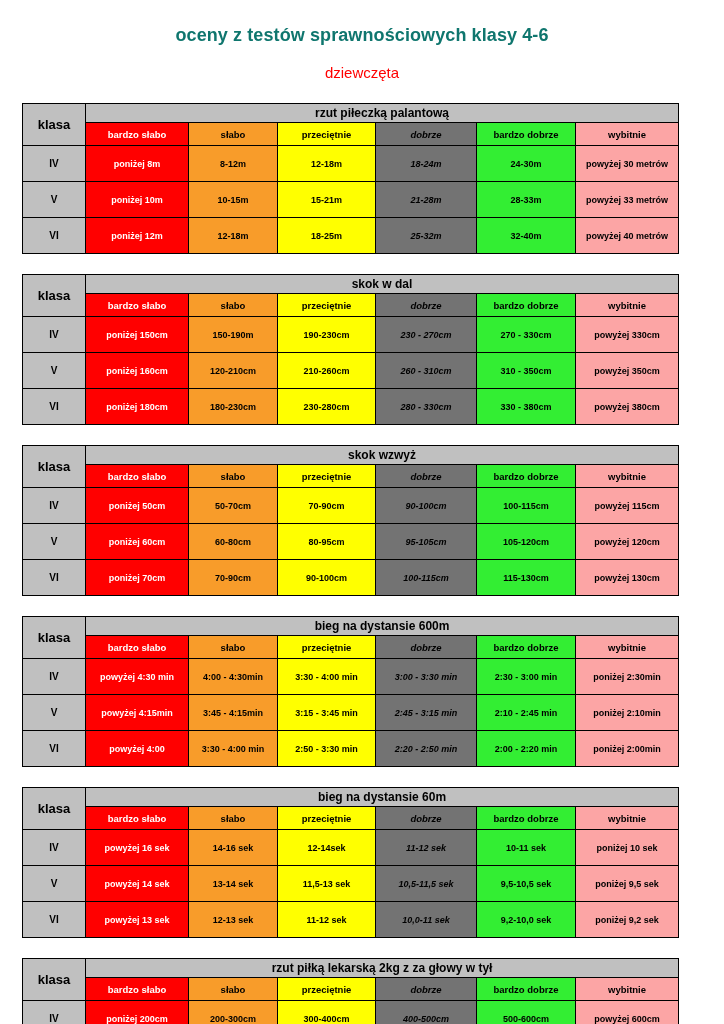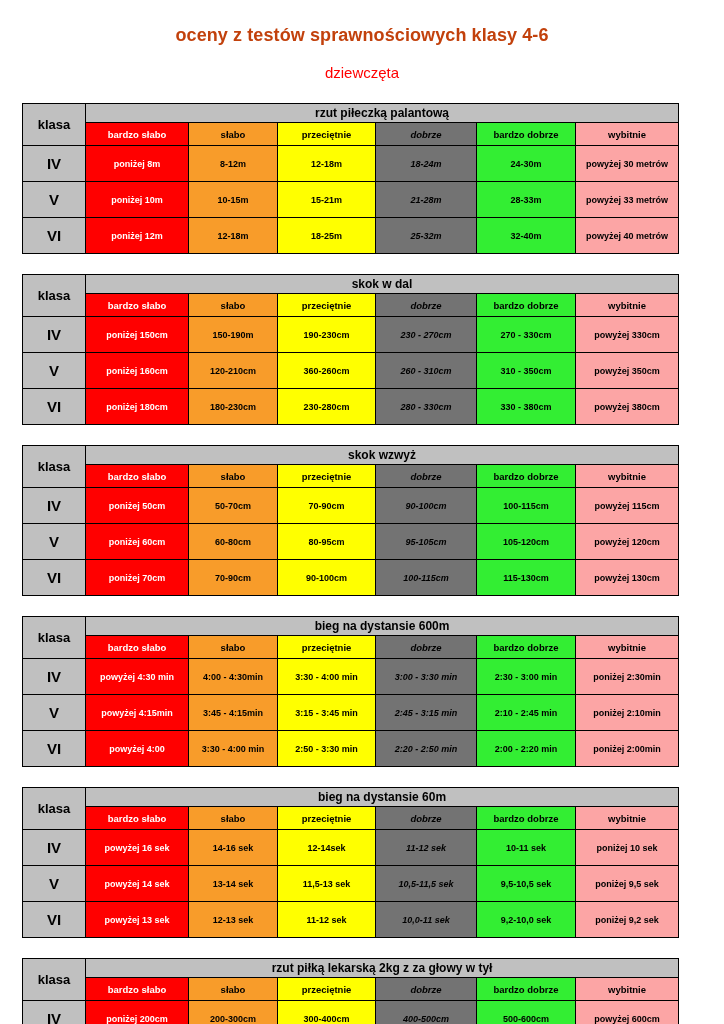--- a/index.html
+++ b/index.html
@@ -19,21 +19,21 @@
     height: 1024px;
     box-sizing: border-box;
   }
   .title-block {
     padding-top: 24px;
     text-align: center;
   }
   .main-title {
     font-size: 18px;
     font-weight: bold;
-    color: #c2410c;
+    color: #0f766e;
     letter-spacing: 0.1px;
     line-height: 22px;
   }
   .sub-title {
     font-size: 15px;
     font-weight: normal;
     color: #ff0000;
     line-height: 20px;
     margin-top: 17px;
   }
@@ -81,21 +81,21 @@
     height: 18px;
     font-weight: bold;
   }
   .lvl-head {
     height: 21px;
     font-size: 9.5px;
     font-weight: bold;
   }
   .row-klasa {
     background: #c0c0c0;
-    font-size: 15px;
+    font-size: 10px;
     color: #000;
     height: 35px;
   }
   .cell {
     height: 35px;
     font-size: 9px;
     font-weight: bold;
   }
   
   .lv-bardzo-slabo { background: #ff0000; color: #ffffff; }
@@ -199,21 +199,21 @@
             <td class="cell lv-slabo">150-190m</td>
             <td class="cell lv-przecietnie">190-230cm</td>
             <td class="cell lv-dobrze">230 - 270cm</td>
             <td class="cell lv-bardzo-dobrze">270 - 330cm</td>
             <td class="cell lv-wybitnie">powyżej 330cm</td>
           </tr>
           <tr>
             <td class="row-klasa">V</td>
             <td class="cell lv-bardzo-slabo">poniżej 160cm</td>
             <td class="cell lv-slabo">120-210cm</td>
-            <td class="cell lv-przecietnie">360-260cm</td>
+            <td class="cell lv-przecietnie">210-260cm</td>
             <td class="cell lv-dobrze">260 - 310cm</td>
             <td class="cell lv-bardzo-dobrze">310 - 350cm</td>
             <td class="cell lv-wybitnie">powyżej 350cm</td>
           </tr>
           <tr>
             <td class="row-klasa">VI</td>
             <td class="cell lv-bardzo-slabo">poniżej 180cm</td>
             <td class="cell lv-slabo">180-230cm</td>
             <td class="cell lv-przecietnie">230-280cm</td>
             <td class="cell lv-dobrze">280 - 330cm</td>

